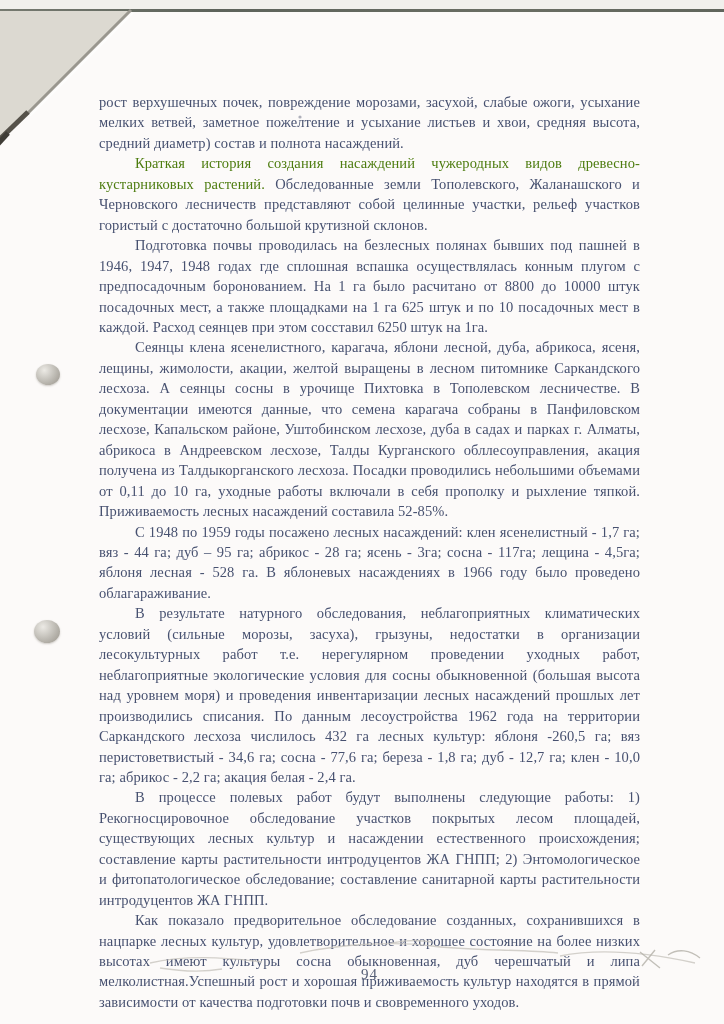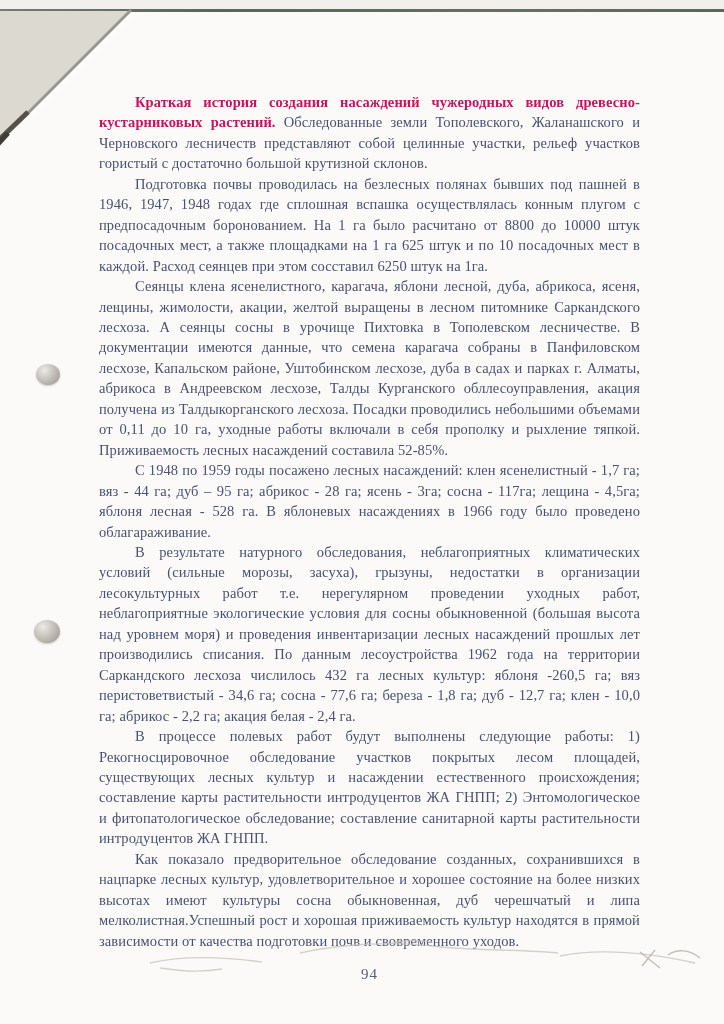--- a/index.html
+++ b/index.html
@@ -37,21 +37,21 @@
     left: 99px; top: 92px;
     width: 541px;
     color: #475170;
     font-size: 14.5px;
     line-height: 20.45px;
     text-align: justify;
     letter-spacing: 0.1px;
   }
   .para { margin: 0; text-indent: 36px; }
   .para.no-indent { text-indent: 0; }
-  .para .lead { font-weight: bold; color: #be185d; }
+  .para .lead { font-weight: normal; color: #4d7c0f; }
   .page-number {
     position: absolute;
     left: 99px; top: 950px; width: 541px;
     text-align: center;
     color: #565f76;
     font-size: 15px;
     letter-spacing: 1px;
     margin-top: 16px;
   }
   .scribbles {
@@ -70,20 +70,21 @@
   <line x1="131" y1="10" x2="27" y2="114" stroke="#9a978f" stroke-width="3"></line>
   <line x1="133" y1="13" x2="30" y2="116" stroke="#ffffff" stroke-width="1.5" opacity="0.85"></line>
   <line x1="28" y1="112" x2="-2" y2="141" stroke="#56524a" stroke-width="5"></line>
   <line x1="8" y1="133" x2="-3" y2="145" stroke="#3f3c36" stroke-width="5"></line>
 </svg>
 
 <div class="staple-mark staple-1"></div>
 <div class="staple-mark staple-2"></div>
 
 <div class="text-block">
+  <p class="para no-indent">рост верхушечных почек, повреждение морозами, засухой, слабые ожоги, усыхание мелких ветвей, заметное пожелтение и усыхание листьев и хвои, средняя высота, средний диаметр) состав и полнота насаждений.</p>
   <p class="para">
     <span class="lead">Краткая история создания насаждений чужеродных видов древесно-кустарниковых растений.</span><span> Обследованные земли Тополевского, Жаланашского и Черновского лесничеств представляют собой целинные участки, рельеф участков гористый с достаточно большой крутизной склонов.</span>
   </p>
   <p class="para">Подготовка почвы проводилась на безлесных полянах бывших под пашней в 1946, 1947, 1948 годах где сплошная вспашка осуществлялась конным плугом с предпосадочным боронованием. На 1 га было расчитано от 8800 до 10000 штук посадочных мест, а также площадками на 1 га 625 штук и по 10 посадочных мест в каждой. Расход сеянцев при этом сосставил 6250 штук на 1га.</p>
   <p class="para">Сеянцы клена ясенелистного, карагача, яблони лесной, дуба, абрикоса, ясеня, лещины, жимолости, акации, желтой выращены в лесном питомнике Саркандского лесхоза. А сеянцы сосны в урочище Пихтовка в Тополевском лесничестве. В документации имеются данные, что семена карагача собраны в Панфиловском лесхозе, Капальском районе, Уштобинском лесхозе, дуба в садах и парках г. Алматы, абрикоса в Андреевском лесхозе, Талды Курганского обллесоуправления, акация получена из Талдыкорганского лесхоза. Посадки проводились небольшими объемами от 0,11 до 10 га, уходные работы включали в себя прополку и рыхление тяпкой. Приживаемость лесных насаждений составила 52-85%.</p>
   <p class="para">С 1948 по 1959 годы посажено лесных насаждений: клен ясенелистный - 1,7 га; вяз - 44 га; дуб – 95 га; абрикос - 28 га; ясень - 3га; сосна - 117га; лещина - 4,5га; яблоня лесная - 528 га. В яблоневых насаждениях  в 1966 году было проведено облагараживание.</p>
   <p class="para">В результате натурного обследования, неблагоприятных климатических условий (сильные морозы, засуха), грызуны, недостатки в организации лесокультурных работ т.е. нерегулярном проведении уходных работ, неблагоприятные экологические условия для сосны обыкновенной (большая высота над уровнем моря) и проведения инвентаризации лесных насаждений прошлых лет производились списания. По данным лесоустройства 1962 года на территории Саркандского лесхоза числилось 432 га лесных культур: яблоня -260,5 га; вяз перистоветвистый - 34,6 га; сосна - 77,6 га; береза - 1,8 га; дуб - 12,7 га; клен - 10,0 га; абрикос - 2,2 га; акация белая - 2,4 га.</p>
   <p class="para">В процессе полевых работ будут выполнены следующие работы: 1) Рекогносцировочное обследование участков покрытых лесом площадей, существующих лесных культур и насаждении естественного происхождения; составление карты растительности интродуцентов ЖА ГНПП; 2) Энтомологическое и фитопатологическое обследование; составление санитарной карты растительности интродуцентов ЖА ГНПП.</p>
   <p class="para">Как показало предворительное обследование созданных, сохранившихся в нацпарке лесных культур, удовлетворительное и хорошее состояние на более низких высотах имеют культуры сосна обыкновенная, дуб черешчатый и липа мелколистная.Успешный рост и хорошая приживаемость культур находятся в прямой зависимости от качества подготовки почв и свовременного уходов.</p>
 

